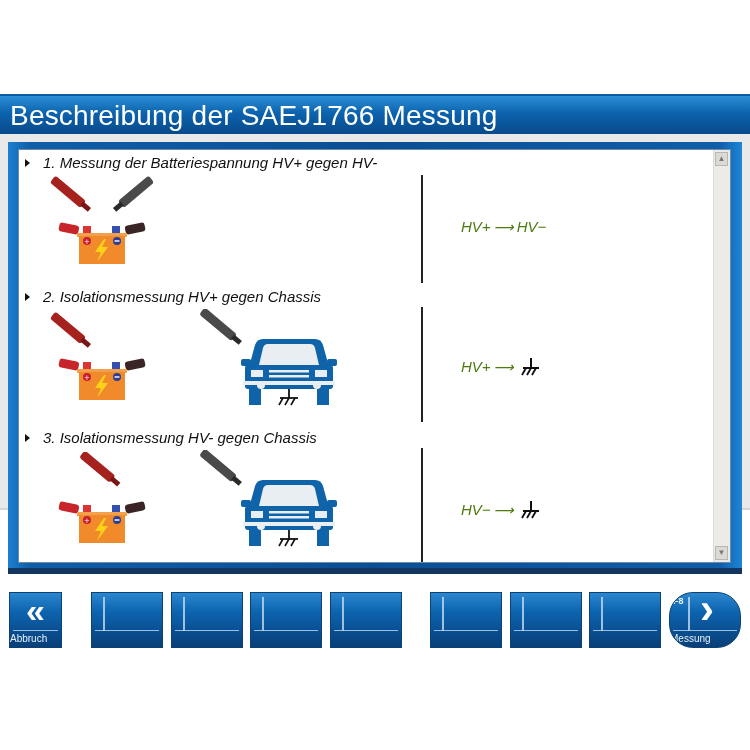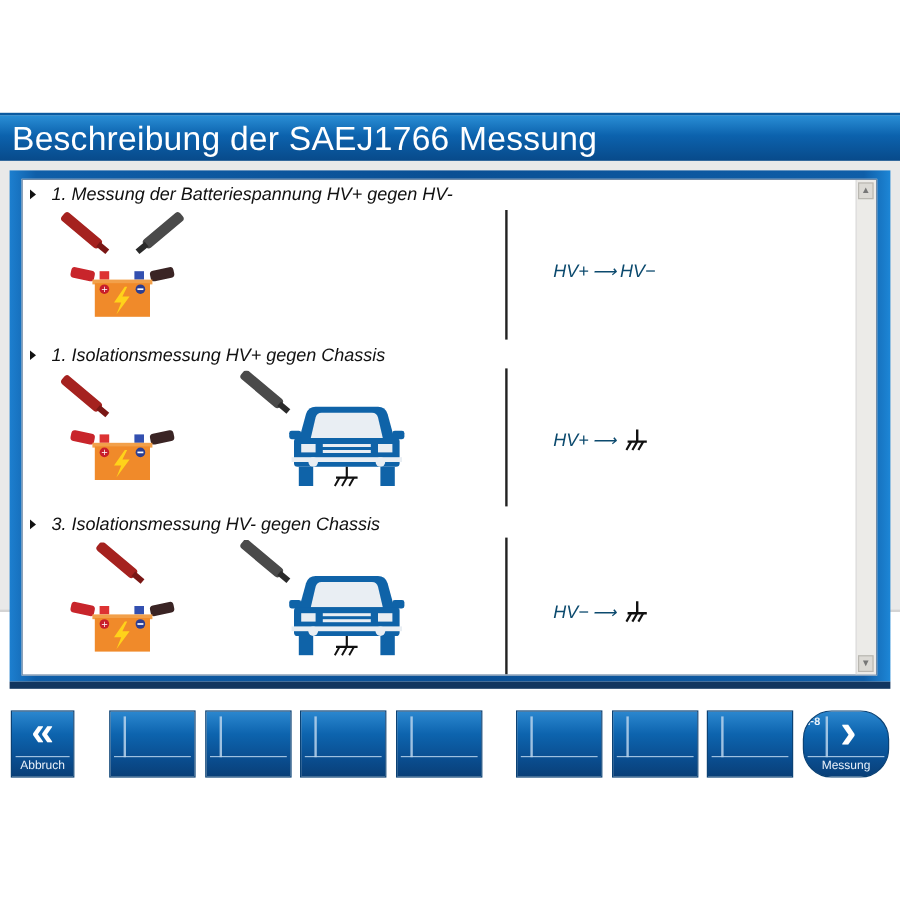--- a/index.html
+++ b/index.html
@@ -46,35 +46,35 @@
     position:absolute; left:6px; top:0; height:20px; font-size:15px; color:#111; line-height:20px;
     white-space:nowrap;
   }
   .section-head .tri {
     display:inline-block; width:0; height:0; border-top:4px solid transparent;
     border-bottom:4px solid transparent; border-left:5px solid #111; margin-right:13px;
     vertical-align:middle; position:relative; top:-1px;
   }
   .divider { position:absolute; left:402px; width:2px; background:#222; }
   .formula {
-    position:absolute; left:442px; font-size:15px; color:#0c4a6e; white-space:nowrap;
+    position:absolute; left:442px; font-size:15px; color:#4d7c0f; white-space:nowrap;
   }
   .formula .arrow { display:inline-block; margin:0 3px; font-size:14px; }
   .icon { position:absolute; }
 
   .btnbar { position:absolute; left:0; top:498px; width:750px; height:56px; }
   .fbtn {
     position:absolute; top:0; height:56px;
     background:linear-gradient(#2b87cf 0%, #0d64ae 35%, #0a4f92 70%, #093f78 100%);
     border:1px solid #0b4275; box-sizing:border-box; overflow:hidden;
   }
   .fbtn .vline { position:absolute; left:11px; top:4px; width:2px; height:34px; background:#b9d4ec; opacity:.85; }
   .fbtn .hline { position:absolute; left:3px; right:3px; top:37px; height:1px; background:#b9d4ec; opacity:.85; }
   .fbtn .lbl {
-    position:absolute; left:0; right:0; bottom:3px; text-align:center; color:#e8f1fa; font-size:10px;
+    position:absolute; left:0; right:0; bottom:3px; color:#e8f1fa; font-size:10px;
   }
   .fbtn .key { position:absolute; left:3px; top:3px; color:#e8f1fa; font-size:9px; font-weight:bold; }
   .fbtn .glyph { position:absolute; color:#ffffff; font-weight:bold; }
 </style>
 </head>
 <body>
 
 <div class="app">
   <div class="titlebar">
     <div class="title">Beschreibung der SAEJ1766 Messung</div>
@@ -109,21 +109,21 @@
           <polygon points="57,66 48,79 54,79 50,89 61,74 55,74 59,66" fill="#ffd21a"></polygon>
         </svg>
         <div class="divider" style="top:22px;height:108px;"></div>
         <div class="formula" style="top:65px;">
           <span>HV+</span><span class="arrow">⟶</span><span>HV−</span>
         </div>
       </div>
 
       <div class="section" style="top:137px;height:135px;">
         <div class="section-head">
-          <span class="tri"></span><span>1. Isolationsmessung HV+ gegen Chassis</span>
+          <span class="tri"></span><span>2. Isolationsmessung HV+ gegen Chassis</span>
         </div>
         <svg class="icon" style="left:28px;top:22px;" width="110" height="92" viewBox="0 0 110 92">
           <g transform="rotate(40 20 20)">
               <rect x="0" y="14" width="40" height="9" rx="3" fill="#a5221f"></rect>
               <rect x="38" y="16" width="10" height="5" fill="#7a1715"></rect>
             </g>
           <rect x="12" y="51" width="20" height="9" rx="3" fill="#c8252b" transform="rotate(12 22 55)"></rect>
           <rect x="78" y="51" width="20" height="9" rx="3" fill="#3a2424" transform="rotate(-12 88 55)"></rect>
           <rect x="36" y="53" width="8" height="7" fill="#d33"></rect>
             <rect x="65" y="53" width="8" height="7" fill="#3350b0"></rect>

